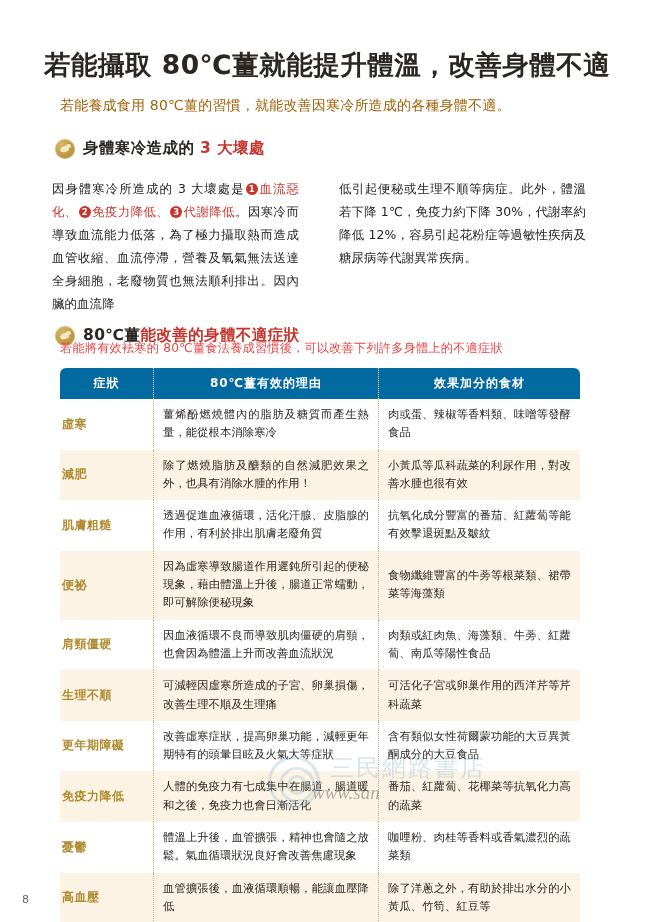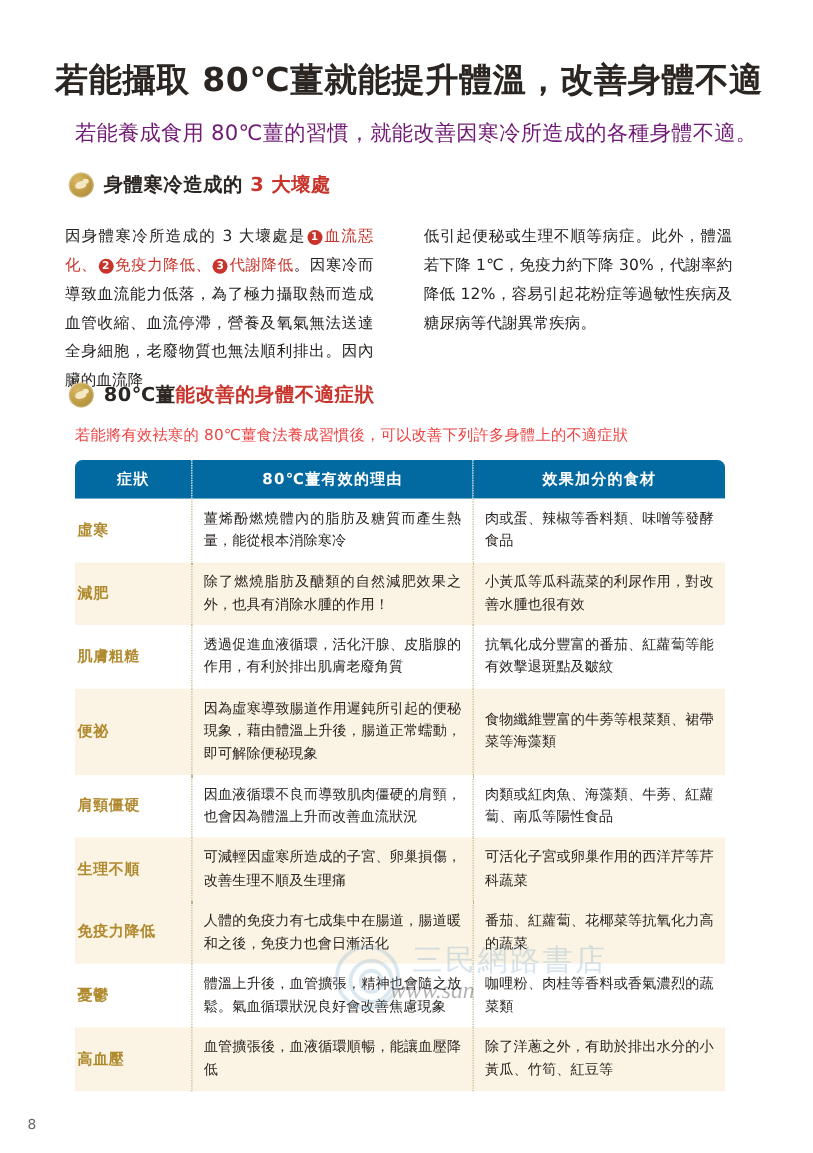--- a/index.html
+++ b/index.html
@@ -92,36 +92,36 @@
     color: #2b2622;
     line-height: 1.28;
     white-space: nowrap;
   }
 
   .subtitle {
     position: absolute;
     left: 60px;
     top: 95px;
     width: 560px;
-    font-size: 17px;
-    color: #701a75;
+    font-size: 14px;
+    color: #a16207;
     letter-spacing: 0.2px;
     line-height: 1.5;
   }
 
   
   .section-head {
     position: absolute;
     display: flex;
-    align-items: flex-start;
+    align-items: flex-end;
     gap: 8px;
     white-space: nowrap;
   }
   .section-head.s1 { left: 55px; top: 138px; }
-  .section-head.s2 { left: 55px; top: 306px; }
+  .section-head.s2 { left: 55px; top: 325px; }
 
   .ginger-icon {
     width: 20px;
     height: 20px;
     border-radius: 50%;
     background: radial-gradient(circle at 34% 30%, #d7b763 0%, #c2a049 45%, #a8852f 100%);
     position: relative;
     flex: 0 0 auto;
     box-shadow: inset 0 0 0 1px rgba(255,255,255,0.28);
   }
@@ -331,20 +331,25 @@
           <tr class="even">
             <td class="t1">肩頸僵硬</td>
             <td class="t2">因血液循環不良而導致肌肉僵硬的肩頸，也會因為體溫上升而改善血流狀況</td>
             <td class="t3">肉類或紅肉魚、海藻類、牛蒡、紅蘿蔔、南瓜等陽性食品</td>
           </tr>
           <tr class="odd">
             <td class="t1">生理不順</td>
             <td class="t2">可減輕因虛寒所造成的子宮、卵巢損傷，改善生理不順及生理痛</td>
             <td class="t3">可活化子宮或卵巢作用的西洋芹等芹科蔬菜</td>
           </tr>
+          <tr class="even">
+            <td class="t1">更年期障礙</td>
+            <td class="t2">改善虛寒症狀，提高卵巢功能，減輕更年期特有的頭暈目眩及火氣大等症狀</td>
+            <td class="t3">含有類似女性荷爾蒙功能的大豆異黃酮成分的大豆食品</td>
+          </tr>
           <tr class="odd">
             <td class="t1">免疫力降低</td>
             <td class="t2">人體的免疫力有七成集中在腸道，腸道暖和之後，免疫力也會日漸活化</td>
             <td class="t3">番茄、紅蘿蔔、花椰菜等抗氧化力高的蔬菜</td>
           </tr>
           <tr class="even">
             <td class="t1">憂鬱</td>
             <td class="t2">體溫上升後，血管擴張，精神也會隨之放鬆。氣血循環狀況良好會改善焦慮現象</td>
             <td class="t3">咖哩粉、肉桂等香料或香氣濃烈的蔬菜類</td>
           </tr>

